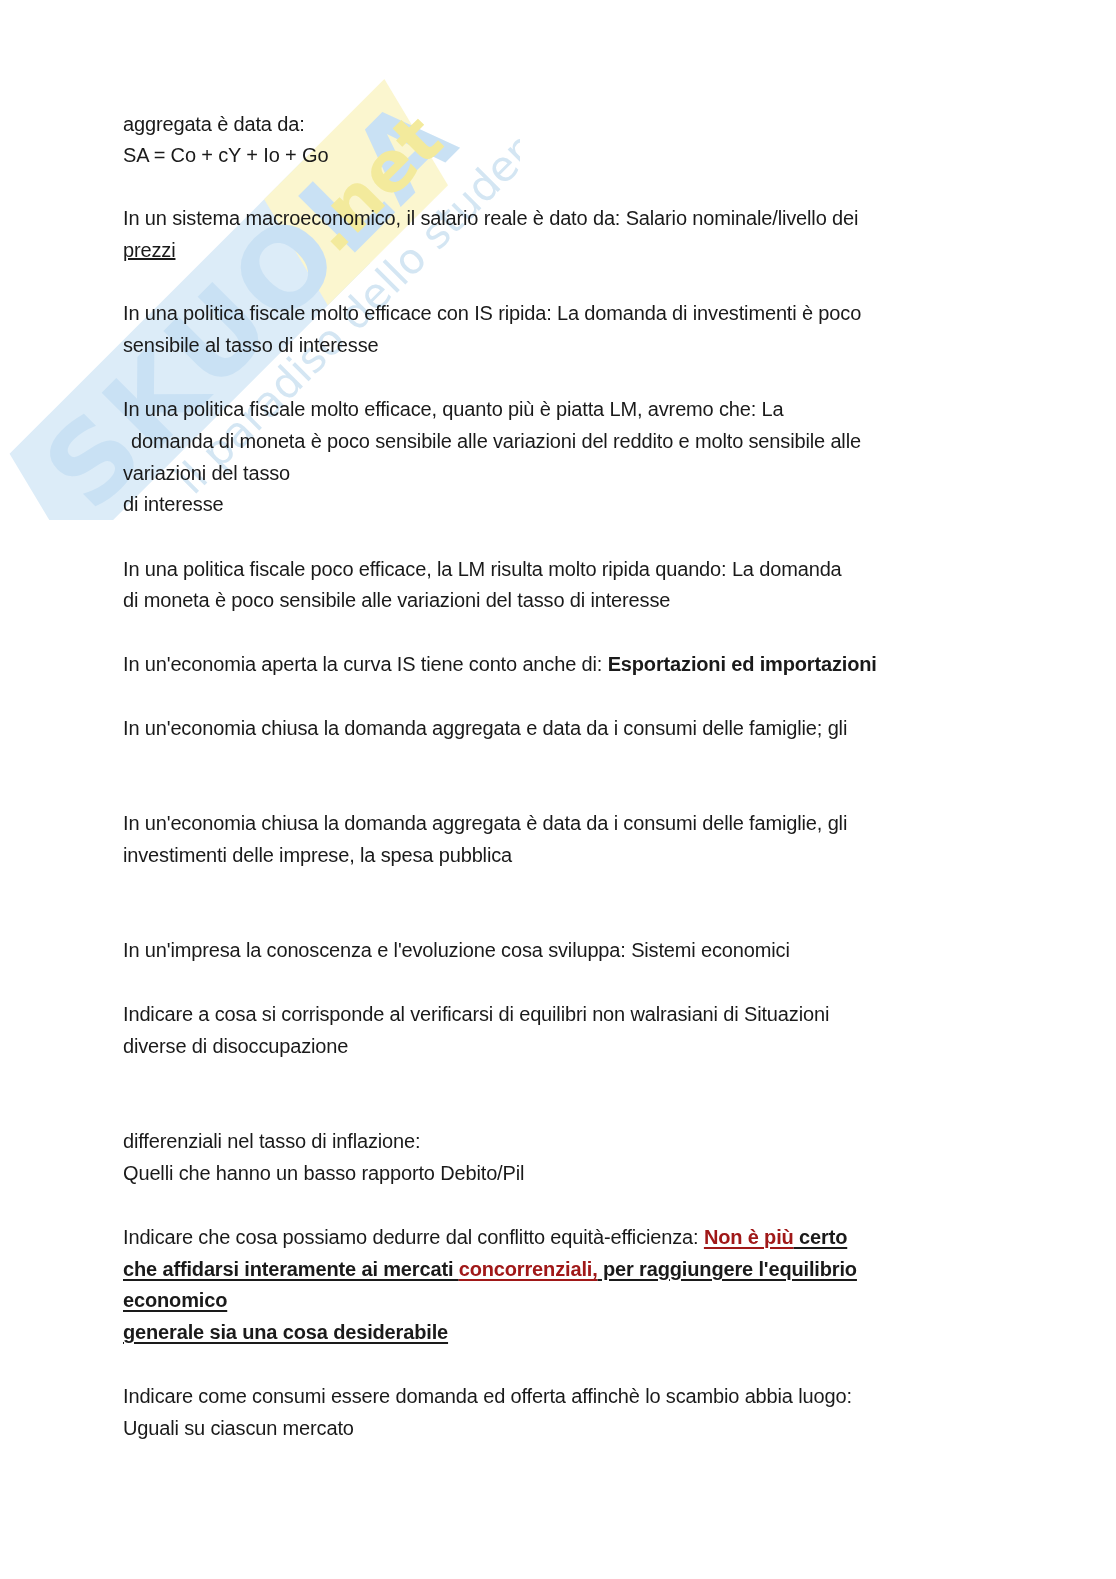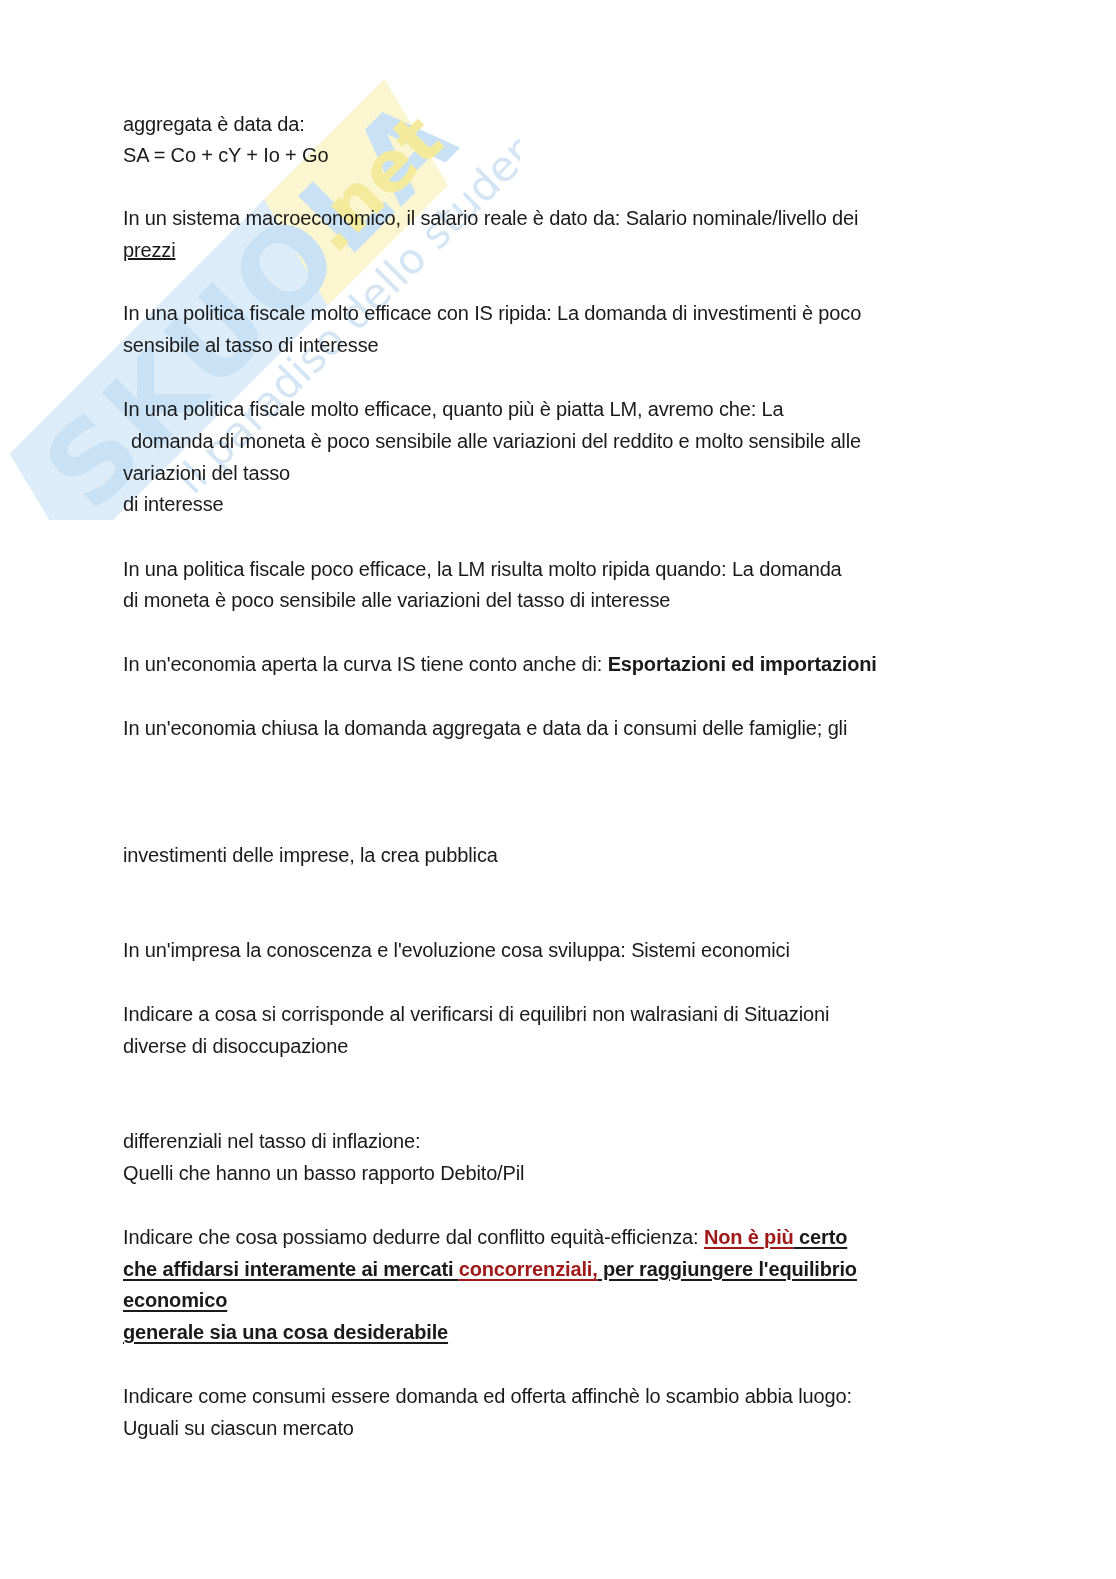--- a/index.html
+++ b/index.html
@@ -71,21 +71,22 @@
     <div class="line" style="top: 301px;"><span class="">In una politica fiscale molto efficace con IS ripida: La domanda di investimenti è poco</span></div>
     <div class="line" style="top: 333px;"><span class="">sensibile al tasso di interesse</span></div>
     <div class="line" style="top: 397px;"><span class="">In una politica fiscale molto efficace, quanto più è piatta LM, avremo che: La</span></div>
     <div class="line" style="top: 429px; margin-left: 8px;"><span class="">domanda di moneta è poco sensibile alle variazioni del reddito e molto sensibile alle</span></div>
     <div class="line" style="top: 461px;"><span class="">variazioni del tasso</span></div>
     <div class="line" style="top: 492px;"><span class="">di interesse</span></div>
     <div class="line" style="top: 557px;"><span class="">In una politica fiscale poco efficace, la LM risulta molto ripida quando: La domanda</span></div>
     <div class="line" style="top: 588px;"><span class="">di moneta è poco sensibile alle variazioni del tasso di interesse</span></div>
     <div class="line" style="top: 652px;"><span class="">In un'economia aperta la curva IS tiene conto anche di: </span><span class="b">Esportazioni ed importazioni</span></div>
     <div class="line" style="top: 716px;"><span class="">In un'economia chiusa la domanda aggregata e data da i consumi delle famiglie; gli</span></div>
-    <div class="line" style="top: 843px;"><span class="">investimenti delle imprese, la crea pubblica</span></div>
+    <div class="line" style="top: 811px;"><span class="">In un'economia chiusa la domanda aggregata è data da i consumi delle famiglie, gli</span></div>
+    <div class="line" style="top: 843px;"><span class="">investimenti delle imprese, la spesa pubblica</span></div>
     <div class="line" style="top: 938px;"><span class="">In un'impresa la conoscenza e l'evoluzione cosa sviluppa: Sistemi economici</span></div>
     <div class="line" style="top: 1002px; text-align: center;"><span class="">Indicare a cosa si corrisponde al verificarsi di equilibri non walrasiani di Situazioni</span></div>
     <div class="line" style="top: 1034px;"><span class="">diverse di disoccupazione</span></div>
     <div class="line" style="top: 1129px;"><span class="">differenziali nel tasso di inflazione:</span></div>
     <div class="line" style="top: 1161px;"><span class="">Quelli che hanno un basso rapporto Debito/Pil</span></div>
     <div class="line" style="top: 1225px;"><span class="">Indicare che cosa possiamo dedurre dal conflitto equità-efficienza: </span><span class="b u red">Non è più</span><span class="b u"> certo </span></div>
     <div class="line" style="top: 1257px;"><span class="b u">che affidarsi interamente ai mercati </span><span class="b u red">concorrenziali,</span><span class="b u"> per raggiungere l'equilibrio </span></div>
     <div class="line" style="top: 1288px;"><span class="b u">economico</span></div>
     <div class="line" style="top: 1320px;"><span class="b u">generale sia una cosa desiderabile</span></div>
     <div class="line" style="top: 1384px;"><span class="">Indicare come consumi essere domanda ed offerta affinchè lo scambio abbia luogo:</span></div>

